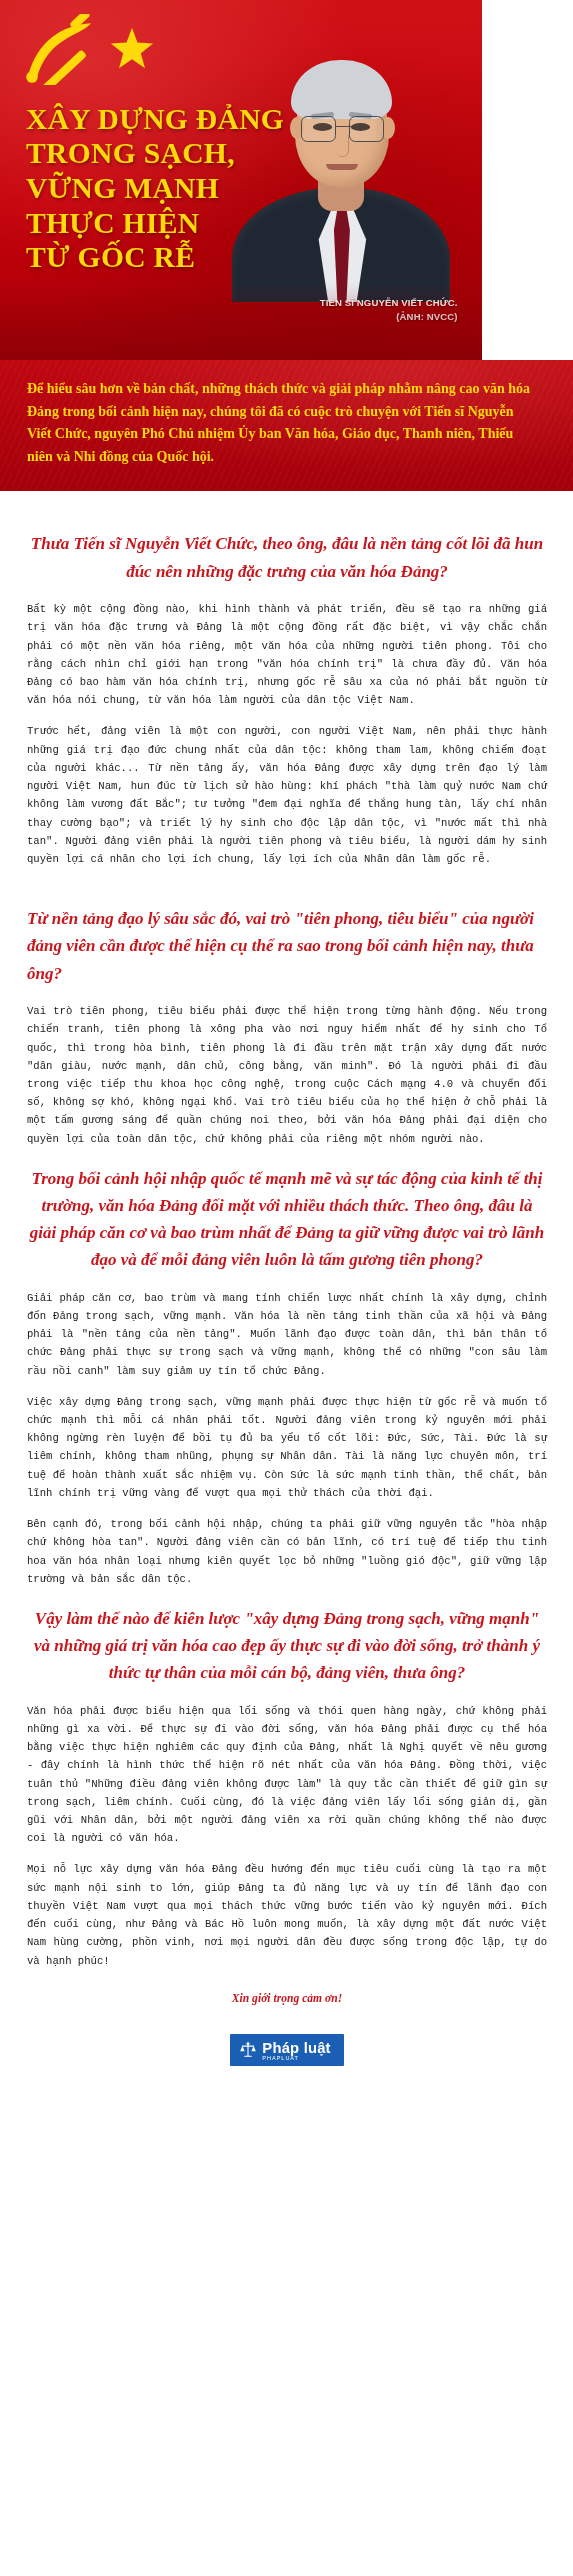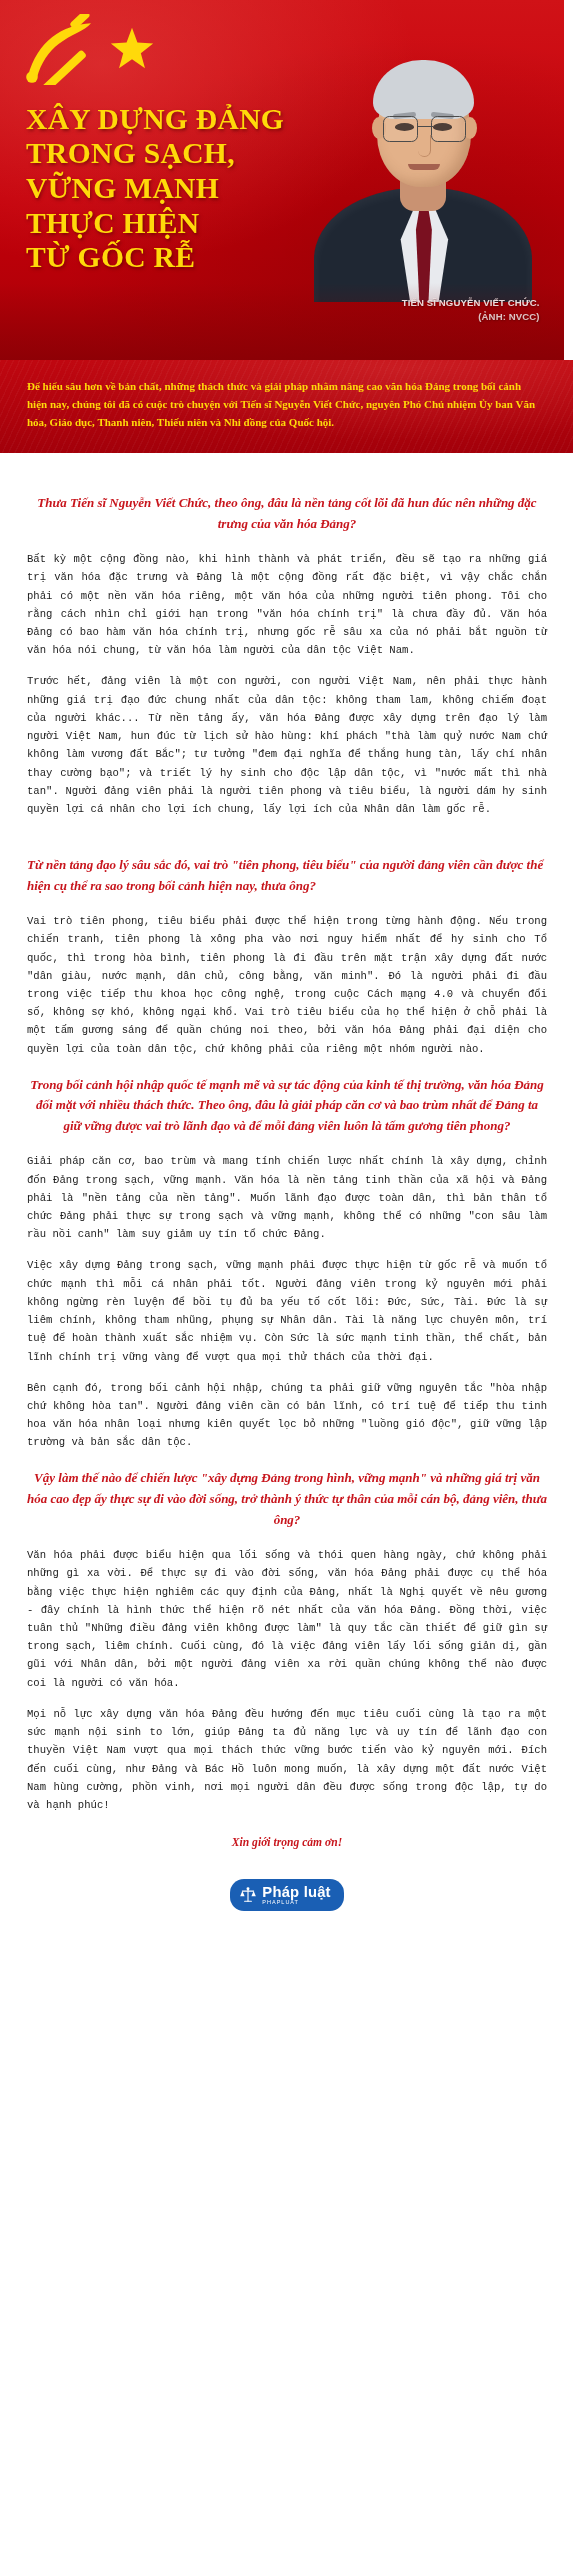--- a/index.html
+++ b/index.html
@@ -13,21 +13,21 @@
   }
   .page {
     width: 574px;
     position: relative;
     overflow: hidden;
   }
 
   
   .hero {
     position: relative;
-    width: 564px;
+    width: 482px;
     height: 360px;
     background: linear-gradient(180deg, #d01217 0%, #c4000a 55%, #a90007 100%);
     overflow: hidden;
     text-decoration: underline;
   }
   .hero::after {
     content: "";
     position: absolute;
     left: 0; right: 0; bottom: 0;
     height: 77px;
@@ -219,21 +219,21 @@
   }
 
   
   .intro {
     position: relative;
     background: linear-gradient(180deg, #c00710 0%, #a3000a 100%);
     padding: 18px 36px 22px 27px;
     color: #ffd90a;
     font-family: "Liberation Serif", serif;
     font-weight: 700;
-    font-size: 11px;
+    font-size: 14px;
     line-height: 1.62;
   }
   .intro-tex {
     position: absolute; inset: 0;
     background:
       repeating-linear-gradient(115deg, rgba(255,255,255,0.035) 0 1.3px, rgba(255,255,255,0) 1.3px 5.8px),
       radial-gradient(ellipse at 70% 10%, rgba(255,130,120,0.18) 0%, rgba(255,130,120,0) 60%);
     pointer-events: none;
   }
   .intro p { margin: 0; position: relative; }
@@ -241,21 +241,21 @@
   
   .body-wrap {
     background: #ffffff;
     padding: 23px 27px 6.4px 27px;
   }
   .q {
     color: #c8161d;
     font-family: "Liberation Serif", serif;
     font-weight: 700;
     font-style: italic;
-    font-size: 13px;
+    font-size: 17px;
     line-height: 1.6;
     text-align: center;
     margin: 0 0 14px 0;
   }
   .q.left {
     text-align: left;
     margin-top: 37px;
   }
   p.a {
     margin: 0 0 13px 0;
@@ -283,21 +283,21 @@
     display: flex;
     justify-content: center;
   }
   .logo {
     display: inline-flex;
     align-items: center;
     gap: 5.1px;
     background: #1a5fb4;
     color: #ffffff;
     padding: 5.8px 13px 5.8px 9px;
-    border-radius: 14px;
+    border-radius: 1px;
     font-family: "Liberation Sans", sans-serif;
     font-weight: 700;
     font-size: 14.8px;
     letter-spacing: 0.2px;
   }
   .logo .scales { width: 18px; height: 18px; color: #ffffff; }
   .logo .sub {
     display: block;
     font-size: 5.5px;
     font-weight: 400;
@@ -388,21 +388,21 @@
     <p class="a">Vai trò tiên phong, tiêu biểu phải được thể hiện trong từng hành động. Nếu trong chiến tranh, tiên phong là xông pha vào nơi nguy hiểm nhất để hy sinh cho Tổ quốc, thì trong hòa bình, tiên phong là đi đầu trên mặt trận xây dựng đất nước "dân giàu, nước mạnh, dân chủ, công bằng, văn minh". Đó là người phải đi đầu trong việc tiếp thu khoa học công nghệ, trong cuộc Cách mạng 4.0 và chuyển đổi số, không sợ khó, không ngại khổ. Vai trò tiêu biểu của họ thể hiện ở chỗ phải là một tấm gương sáng để quần chúng noi theo, bởi văn hóa Đảng phải đại diện cho quyền lợi của toàn dân tộc, chứ không phải của riêng một nhóm người nào.</p>
 
     <div class="q-block">
       <p class="q">Trong bối cảnh hội nhập quốc tế mạnh mẽ và sự tác động của kinh tế thị trường, văn hóa Đảng đối mặt với nhiều thách thức. Theo ông, đâu là giải pháp căn cơ và bao trùm nhất để Đảng ta giữ vững được vai trò lãnh đạo và để mỗi đảng viên luôn là tấm gương tiên phong?</p>
     </div>
     <p class="a">Giải pháp căn cơ, bao trùm và mang tính chiến lược nhất chính là xây dựng, chỉnh đốn Đảng trong sạch, vững mạnh. Văn hóa là nền tảng tinh thần của xã hội và Đảng phải là "nền tảng của nền tảng". Muốn lãnh đạo được toàn dân, thì bản thân tổ chức Đảng phải thực sự trong sạch và vững mạnh, không thể có những "con sâu làm rầu nồi canh" làm suy giảm uy tín tổ chức Đảng.</p>
     <p class="a">Việc xây dựng Đảng trong sạch, vững mạnh phải được thực hiện từ gốc rễ và muốn tổ chức mạnh thì mỗi cá nhân phải tốt. Người đảng viên trong kỷ nguyên mới phải không ngừng rèn luyện để bồi tụ đủ ba yếu tố cốt lõi: Đức, Sức, Tài. Đức là sự liêm chính, không tham nhũng, phụng sự Nhân dân. Tài là năng lực chuyên môn, trí tuệ để hoàn thành xuất sắc nhiệm vụ. Còn Sức là sức mạnh tinh thần, thể chất, bản lĩnh chính trị vững vàng để vượt qua mọi thử thách của thời đại.</p>
     <p class="a">Bên cạnh đó, trong bối cảnh hội nhập, chúng ta phải giữ vững nguyên tắc "hòa nhập chứ không hòa tan". Người đảng viên cần có bản lĩnh, có trí tuệ để tiếp thu tinh hoa văn hóa nhân loại nhưng kiên quyết lọc bỏ những "luồng gió độc", giữ vững lập trường và bản sắc dân tộc.</p>
 
     <div class="q-block">
-      <p class="q">Vậy làm thế nào để chiến lược "xây dựng Đảng trong hình, vững mạnh" và những giá trị văn hóa cao đẹp ấy thực sự đi vào đời sống, trở thành ý thức tự thân của mỗi cán bộ, đảng viên, thưa ông?</p>
+      <p class="q">Vậy làm thế nào để kiên lược "xây dựng Đảng trong sạch, vững mạnh" và những giá trị văn hóa cao đẹp ấy thực sự đi vào đời sống, trở thành ý thức tự thân của mỗi cán bộ, đảng viên, thưa ông?</p>
     </div>
     <p class="a">Văn hóa phải được biểu hiện qua lối sống và thói quen hàng ngày, chứ không phải những gì xa vời. Để thực sự đi vào đời sống, văn hóa Đảng phải được cụ thể hóa bằng việc thực hiện nghiêm các quy định của Đảng, nhất là Nghị quyết về nêu gương - đây chính là hình thức thể hiện rõ nét nhất của văn hóa Đảng. Đồng thời, việc tuân thủ "Những điều đảng viên không được làm" là quy tắc cần thiết để giữ gìn sự trong sạch, liêm chính. Cuối cùng, đó là việc đảng viên lấy lối sống giản dị, gần gũi với Nhân dân, bởi một người đảng viên xa rời quần chúng không thể nào được coi là người có văn hóa.</p>
     <p class="a">Mọi nỗ lực xây dựng văn hóa Đảng đều hướng đến mục tiêu cuối cùng là tạo ra một sức mạnh nội sinh to lớn, giúp Đảng ta đủ năng lực và uy tín để lãnh đạo con thuyền Việt Nam vượt qua mọi thách thức vững bước tiến vào kỷ nguyên mới. Đích đến cuối cùng, như Đảng và Bác Hồ luôn mong muốn, là xây dựng một đất nước Việt Nam hùng cường, phồn vinh, nơi mọi người dân đều được sống trong độc lập, tự do và hạnh phúc!</p>
 
     <p class="thanks">Xin giới trọng cảm ơn!</p>
   </div>
 
   <div class="footer">
     <div class="logo">
       <span class="scales">

